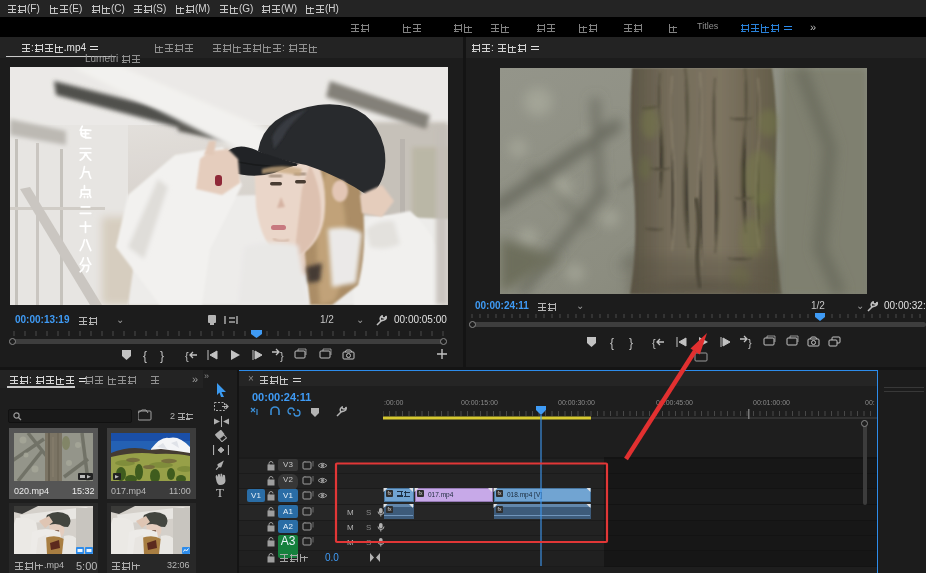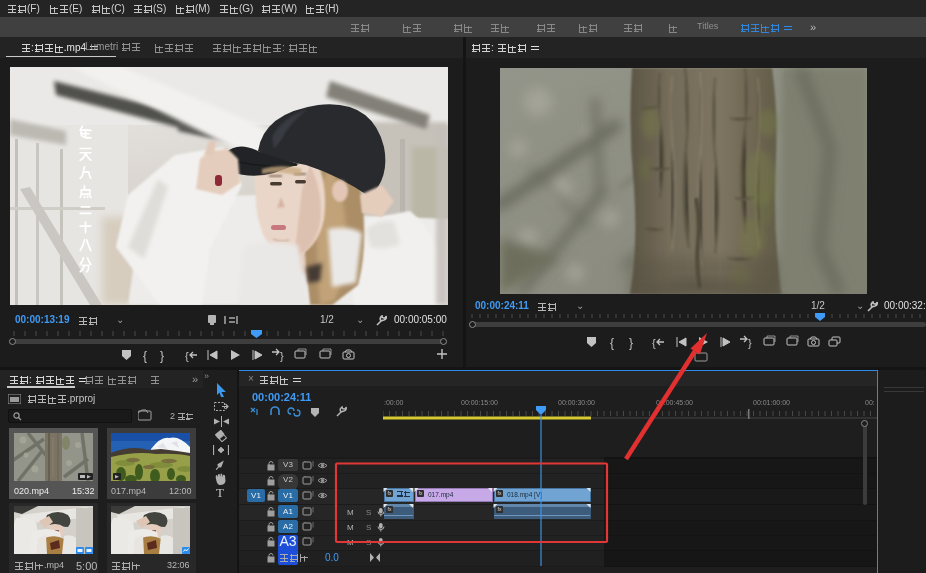--- a/index.html
+++ b/index.html
@@ -40,39 +40,39 @@
  <span class="ab" style="left:7px;top:3px"><i class="g s8"></i><i class="g2 s8"></i><span class="lat">(F)</span></span>
  <span class="ab" style="left:49px;top:3px"><i class="g3 s8"></i><i class="g s8"></i><span class="lat">(E)</span></span>
  <span class="ab" style="left:91px;top:3px"><i class="g2 s8"></i><i class="g3 s8"></i><span class="lat">(C)</span></span>
  <span class="ab" style="left:133px;top:3px"><i class="g s8"></i><i class="g2 s8"></i><span class="lat">(S)</span></span>
  <span class="ab" style="left:175px;top:3px"><i class="g3 s8"></i><i class="g2 s8"></i><span class="lat">(M)</span></span>
  <span class="ab" style="left:219px;top:3px"><i class="g s8"></i><i class="g3 s8"></i><span class="lat">(G)</span></span>
  <span class="ab" style="left:261px;top:3px"><i class="g2 s8"></i><i class="g s8"></i><span class="lat">(W)</span></span>
  <span class="ab" style="left:305px;top:3px"><i class="g3 s8"></i><i class="g s8"></i><span class="lat">(H)</span></span>
 </div>
 
-<div class="ab" style="left:0;top:17px;width:926px;height:20px;background:#404040;color:#8f8f8f;font-size:10px;">
+<div class="ab" style="left:0;top:17px;width:926px;height:20px;background:#000000;color:#8f8f8f;font-size:10px;">
  <span class="ab" style="left:350px;top:5px"><i class="g s8"></i><i class="g2 s8"></i></span>
  <span class="ab" style="left:402px;top:5px"><i class="g3 s8"></i><i class="g s8"></i></span>
  <span class="ab" style="left:453px;top:5px"><i class="g2 s8"></i><i class="g3 s8"></i></span>
  <span class="ab" style="left:490px;top:5px"><i class="g s8"></i><i class="g3 s8"></i></span>
  <span class="ab" style="left:536px;top:5px"><i class="g2 s8"></i><i class="g s8"></i></span>
  <span class="ab" style="left:578px;top:5px"><i class="g3 s8"></i><i class="g2 s8"></i></span>
  <span class="ab" style="left:623px;top:5px"><i class="g s8"></i><i class="g2 s8"></i></span>
  <span class="ab" style="left:668px;top:5px"><i class="g3 s8"></i></span>
  <span class="ab" style="left:697px;top:4px;font-size:9px">Titles</span>
  <span class="ab" style="left:740px;top:5px;color:#2d8ceb"><i class="g2 s8"></i><i class="g s8"></i><i class="g3 s8"></i><i class="g2 s8"></i><span class="eq"></span></span>
  <span class="ab" style="left:810px;top:4px;color:#bbb;font-size:11px">»</span>
 </div>
 
 <div class="ab" style="left:0;top:37px;width:463px;height:330px;background:#1c1c1c;">
  <div class="ab" style="left:0;top:0;width:463px;height:21px;background:#232323;color:#9a9a9a;font-size:10px;">
   <span class="ab nw" style="left:21px;top:5px;color:#e4e4e4"><i class="g s8"></i>:<i class="g2 s8"></i><i class="g s8"></i><i class="g3 s8"></i><span class="lat">.mp4</span><span class="eq"></span></span>
   <div class="ab" style="left:6px;top:19px;width:110px;height:1px;background:#c9c9c9"></div>
-  <span class="ab nw" style="left:85px;top:4px"><span class="lat">Lumetri </span><i class="g2 s8"></i><i class="g s8"></i></span>
+  <span class="ab nw" style="left:85px;top:16px"><span class="lat">Lumetri </span><i class="g2 s8"></i><i class="g s8"></i></span>
   <span class="ab nw" style="left:154px;top:5px"><i class="g3 s8"></i><i class="g s8"></i><i class="g2 s8"></i><i class="g s8"></i></span>
   <span class="ab nw" style="left:212px;top:5px"><i class="g s8"></i><i class="g2 s8"></i><i class="g3 s8"></i><i class="g s8"></i><i class="g2 s8"></i><i class="g3 s8"></i><i class="g s8"></i>: <i class="g2 s8"></i><i class="g s8"></i><i class="g3 s8"></i></span>
  </div>
 
  <svg class="ab" style="left:10px;top:30px" width="438" height="238" viewBox="0 0 438 238">
   <defs>
    <linearGradient id="gbg" x1="0" y1="0" x2="0.25" y2="1">
     <stop offset="0" stop-color="#efeeec"></stop>
             <stop offset="0.55" stop-color="#ddd8d2"></stop>
             <stop offset="1" stop-color="#cfc8c1"></stop>
@@ -381,27 +381,20 @@
 <div class="ab" style="left:0;top:367px;width:926px;height:3px;background:#141414"></div>
 
 <div class="ab" style="left:0;top:370px;width:203px;height:203px;background:#1e1e1e;">
  <div class="ab" style="left:0;top:0;width:203px;height:18px;background:#232323;color:#9a9a9a;font-size:10px;">
   <span class="ab" style="left:9px;top:4px;color:#e6e6e6"><i class="g s8"></i><i class="g2 s8"></i>: <i class="g2 s8"></i><i class="g s8"></i><i class="g3 s8"></i><i class="g s8"></i><span class="eq"></span></span>
   <div class="ab" style="left:7px;top:16px;width:68px;height:1.5px;background:#c9c9c9"></div>
   <span class="ab" style="left:84px;top:4px"><i class="g2 s8"></i><i class="g s8"></i> <i class="g3 s8"></i><i class="g s8"></i><i class="g2 s8"></i></span>
   <span class="ab" style="left:150px;top:4px"><i class="g s8"></i></span>
   <span class="ab" style="left:192px;top:3px;font-size:11px">»</span>
  </div>
- <div class="ab" style="left:8px;top:22px;width:190px;height:14px;color:#c4c4c4;font-size:10px;">
-  <svg class="ab" style="left:0;top:2px" width="13" height="10">
-          <rect x="0" y="0" width="13" height="10" rx="1" fill="none" stroke="#9a9a9a"></rect>
-          <rect x="2" y="3" width="9" height="5" fill="#9a9a9a"></rect>
-        </svg>
-  <span class="ab" style="left:19px;top:1px"><i class="g2 s8"></i><i class="g s8"></i><i class="g3 s8"></i><i class="g s8"></i><span class="lat">.prproj</span></span>
- </div>
  <div class="ab" style="left:8px;top:39px;width:122px;height:12px;background:#191919;border-radius:2px;border:1px solid #111;">
   <svg class="ab" style="left:4px;top:2px" width="9" height="9">
           <circle cx="3.5" cy="3.5" r="2.6" fill="none" stroke="#9a9a9a" stroke-width="1.2"></circle>
           <line x1="5.5" y1="5.5" x2="8" y2="8" stroke="#9a9a9a" stroke-width="1.2"></line>
         </svg>
  </div>
  <svg class="ab" style="left:138px;top:39px" width="14" height="12">
         <rect x="0" y="2" width="13" height="9" rx="1" fill="none" stroke="#a2a2a2"></rect>
         <path d="M0,4 l4,-3 h4 l2,3" fill="none" stroke="#a2a2a2"></path>
       </svg>
@@ -466,21 +459,21 @@
           <ellipse cx="22" cy="27" rx="7" ry="2.2"></ellipse>
           <ellipse cx="58" cy="28" rx="8" ry="2.2"></ellipse>
           <ellipse cx="38" cy="34" rx="6" ry="2"></ellipse>
         </g>
  </svg>
  <svg class="ab" style="left:113px;top:103px" width="8" height="7">
         <rect width="8" height="7" rx="1" fill="#222"></rect>
         <path d="M2,2 l4,1.7 l-4,1.7 z" fill="#bbb"></path>
       </svg>
  <div class="ab" style="left:111px;top:116px;color:#b9b9b9;font-size:9px;">017.mp4</div>
- <div class="ab" style="left:169px;top:116px;color:#b9b9b9;font-size:9px;">12:00</div>
+ <div class="ab" style="left:169px;top:116px;color:#b9b9b9;font-size:9px;">11:00</div>
 
  <svg class="ab" style="left:14px;top:136px" width="79" height="48" viewBox="0 0 79 48">
   <rect width="79" height="48" fill="#d4d0ca"></rect>
   <path d="M0,0 L24,0 L8,8 L0,6 Z" fill="#3a3a38"></path>
   <path d="M6,9 L72,1 L79,4 L79,11 L8,18 Z" fill="#e8e6e2"></path>
   <rect x="62" y="2" width="17" height="46" fill="#c8c5bf"></rect>
   <path d="M33,9 Q44,3 54,9 Q59,15 54,21 L37,20 Q30,14 33,9 Z" fill="#42453f"></path>
   <path d="M35,19 Q44,16 50,21 Q52,28 46,32 L37,30 Z" fill="#e4cdbe"></path>
   <path d="M41,24 h4 v2 h-4 z" fill="#8a6a58"></path>
   <path d="M25,15 L35,10 L39,16 L31,22 Z" fill="#dfc5b3"></path>
@@ -760,21 +753,21 @@
           <rect x="36" y="1" width="8" height="7" rx="1"></rect>
           <path d="M38,1 v-1.5 h8 v6" opacity=".6"></path>
         </g>
   <text x="80" y="8" font-size="8" fill="#b2b2b2" font-family="Liberation Sans">M</text>
   <text x="99" y="8" font-size="8" fill="#888" font-family="Liberation Sans">S</text>
   <g fill="#b2b2b2">
           <rect x="112" y="1" width="3.6" height="5.5" rx="1.8"></rect>
           <path d="M111,4.5 a3,3 0 0 0 6,0 M113.8,7.5 v2" stroke="#b2b2b2" fill="none" stroke-width="1"></path>
         </g>
  </svg>
- <div class="ab" style="left:39px;top:165px;width:20px;height:30px;background:#1d4ed8;border-radius:2px;color:#e8f2fa;font-size:14px;text-align:center;line-height:13px">A3</div>
+ <div class="ab" style="left:39px;top:165px;width:20px;height:23px;background:#15803d;border-radius:2px;color:#e8f2fa;font-size:12px;text-align:center;line-height:13px">A3</div>
 
  <svg class="ab" style="left:28px;top:183px" width="12" height="10">
         <g fill="none" stroke="#9e9e9e" stroke-width="1">
           <rect x="1" y="4" width="6" height="5" fill="#9e9e9e"></rect>
           <path d="M2,4 v-1.5 a2,2 0 0 1 4,0"></path>
         </g>
       </svg>
  <span class="ab nw" style="left:40px;top:183px;color:#b2b2b2;line-height:9px"><i class="g s8"></i><i class="g2 s8"></i><i class="g3 s8"></i></span>
  <span class="ab" style="left:86px;top:183px;color:#3f9bf5;font-size:10px">0.0</span>
  <svg class="ab" style="left:131px;top:183px" width="10" height="9">

